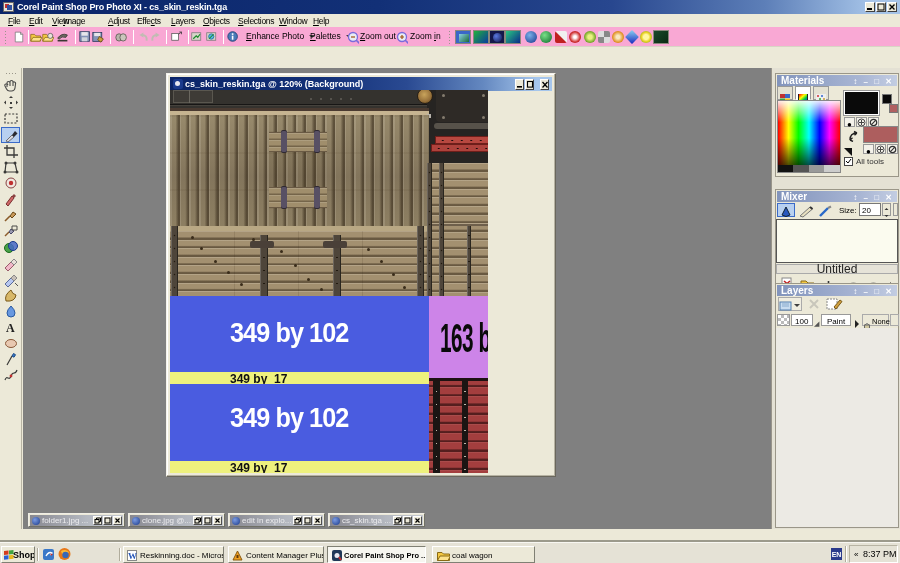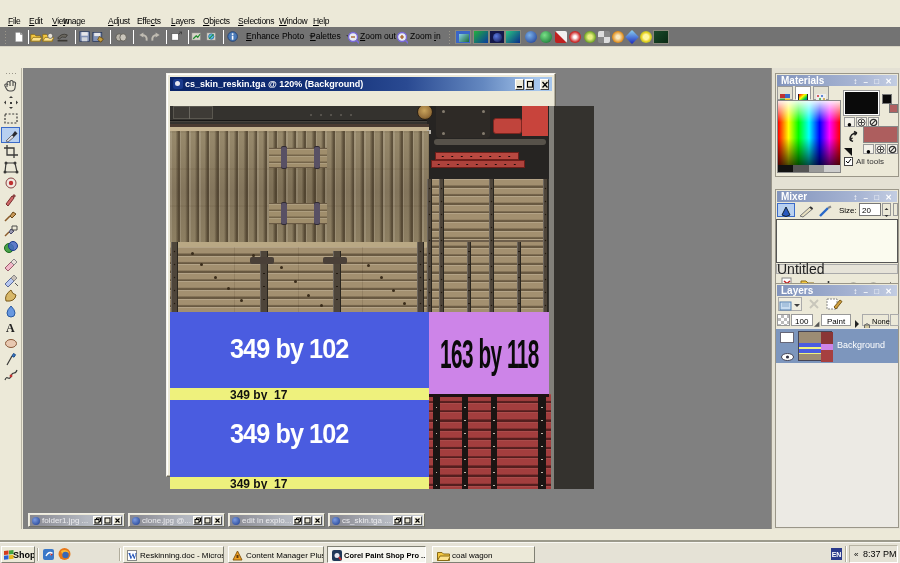--- a/index.html
+++ b/index.html
@@ -16,21 +16,21 @@
 #appicon b{position:absolute;right:1px;bottom:1px;width:5px;height:5px;background:#3050a0}
 .wbtn{position:absolute;top:2px;width:10px;height:10px;background:#ece9d8;border:1px solid #fff;border-right-color:#404040;border-bottom-color:#404040;font-size:8px;line-height:8px;text-align:center;color:#000;font-weight:bold}
 .wbtn svg{position:absolute;left:0;top:0}
 
 
 #menubar{position:absolute;left:0;top:14px;width:900px;height:13px;background:#ece9d8;font-size:8.5px;letter-spacing:-0.3px;color:#000}
 #menubar span{position:absolute;top:2px}
 #menubar u{text-decoration:underline}
 
 
-#tb1{position:absolute;left:0;top:27px;width:900px;height:20px;background:#737373;border-bottom:1px solid #d8d4c4}
+#tb1{position:absolute;left:0;top:27px;width:900px;height:20px;background:#f9a8d4;border-bottom:1px solid #d8d4c4}
 #tb2{position:absolute;left:0;top:47px;width:900px;height:21px;background:#ece9d8;border-bottom:1px solid #c6c2b4}
 .grip{position:absolute;width:3px;background-image:radial-gradient(circle,#9a968a 35%,transparent 40%);background-size:3px 3px}
 .tbtn{position:absolute;top:1px;height:17px;font-size:8.5px;color:#000;line-height:17px;white-space:nowrap}
 .dda{display:inline-block;width:0;height:0;border-left:3px solid transparent;border-right:3px solid transparent;border-top:3px solid #404040;margin-left:5px;vertical-align:middle}
 .eic{position:absolute;top:3px;width:16px;height:14px;border:1px solid #8a887c}
 .cic{position:absolute;top:4px;width:12px;height:12px;border-radius:50%}
 
 
 #toolpal{position:absolute;left:0;top:68px;width:22px;height:461px;background:#ece9d8;border-right:1px solid #b8b4a4}
 .tool{position:absolute;left:3px;width:16px;height:15px}
@@ -41,21 +41,21 @@
 
 
 #imgwin{position:absolute;left:166px;top:73px;width:390px;height:404px;background:#ece9d8;
  border:1px solid #f4f2ea;border-right-color:#6a675c;border-bottom-color:#6a675c;box-shadow:inset -1px -1px 0 #b6b2a2,inset 1px 1px 0 #fff}
 #imgtitle{position:absolute;left:3px;top:3px;right:3px;height:14px;
  background:linear-gradient(to right,#0a2468,#123077 40%,#2a4a92 62%,#6488c0 82%,#a6c6ec 96%);}
 #imgtitle .txt{position:absolute;left:15px;top:2px;color:#fff;font-weight:bold;font-size:9px}
 #imgicon{position:absolute;left:3px;top:2px;width:10px;height:10px;background:#1a3a8c;border-radius:2px}
 #imgicon:after{content:"";position:absolute;left:2px;top:2px;width:5px;height:5px;background:#e8e8f0;border-radius:50%}
 .iwbtn{position:absolute;top:1.5px;width:9px;height:11px;background:#ece9d8;border:1px solid #fff;border-right-color:#404040;border-bottom-color:#404040}
-#canvas{position:absolute;left:3px;top:32px;width:424px;height:383px;background:#34322e;overflow:hidden}
+#canvas{position:absolute;left:3px;top:16px;width:318px;height:383px;background:#34322e;overflow:hidden}
 
 
 .px{position:absolute}
 .vseam{background-image:repeating-linear-gradient(to bottom,rgba(70,52,30,.08) 0 2px,transparent 2px 37px),repeating-linear-gradient(to right,rgba(255,248,235,.13) 0 1.5px,transparent 1.5px 5.5px,rgba(38,26,12,.5) 8.4px 9.7px)}
 .crate{background-color:#a39070;background-image:repeating-linear-gradient(to bottom,rgba(255,250,238,.18) 0 1px,transparent 1px 5.8px,rgba(36,24,10,.46) 7.2px 8.6px),repeating-linear-gradient(to right,rgba(60,44,24,.14) 0 1.5px,transparent 1.5px 64px)}
 .dot{position:absolute;width:3px;height:3px;border-radius:50%;background:#3a2c1a}
 .hbar{background:#a08e6c;background-image:repeating-linear-gradient(to bottom,rgba(255,250,238,.14) 0 1px,transparent 1px 5px,rgba(36,24,10,.35) 6px 7px);border-top:1px solid #6a5a44;border-bottom:1px solid #6a5a44}
 .clip{width:6px;height:21px;background:#585064;border-radius:2px;box-shadow:0 1px 0 #2e2832,0 -1px 0 #2e2832}
 .strap{background:#4e453a;background-image:radial-gradient(circle 1.5px,#221a10 45%,transparent 70%);background-size:100% 13px;background-position:center 3px;background-repeat:repeat-y;box-shadow:inset 1px 0 0 rgba(255,255,255,.18),inset -1px 0 0 rgba(0,0,0,.45)}
 .redplank{background:#a33e3e;background-image:repeating-linear-gradient(to bottom,rgba(255,235,225,.08) 0 1px,transparent 1px 6.4px,rgba(20,4,4,.55) 7.6px 9.2px)}
@@ -82,20 +82,42 @@
 
 
 .mdi{position:absolute;top:513px;width:97px;height:14px;background:#ece9d8;border:1px solid #f0eee6;border-right-color:#707066;border-bottom-color:#707066}
 .mdit{position:absolute;left:1px;top:1px;right:1px;height:11px;background:linear-gradient(to right,#888890,#b4b8c0 60%,#c4c8d0);color:#ececee;font-size:8px;line-height:11px;padding-left:12px;white-space:nowrap;overflow:hidden}
 .mdib{position:absolute;top:2px;width:9px;height:9px;background:#ece9d8;border:1px solid #fff;border-right-color:#505050;border-bottom-color:#505050}
 .mdii{position:absolute;left:3px;top:3px;width:8px;height:8px;border-radius:50%;background:radial-gradient(circle at 35% 35%,#7a9ae0,#1a3a8c)}
 </style></head>
 <body>
 <div id="app">
 
+<div id="titlebar">
+  <div id="appicon">
+        <i></i>
+        <b></b>
+      </div>
+  <div class="txt">Corel Paint Shop Pro Photo XI - cs_skin_reskin.tga</div>
+  <div class="wbtn" style="left:865px">
+        <svg width="8" height="8">
+          <rect x="1" y="5" width="5" height="2" fill="#000"></rect>
+        </svg>
+      </div>
+  <div class="wbtn" style="left:876px">
+        <svg width="8" height="8">
+          <rect x="1" y="1" width="6" height="6" fill="none" stroke="#000"></rect>
+        </svg>
+      </div>
+  <div class="wbtn" style="left:887px">
+        <svg width="8" height="8">
+          <path d="M1.5 1.5 L6.5 6.5 M6.5 1.5 L1.5 6.5" stroke="#000" stroke-width="1.4"></path>
+        </svg>
+      </div>
+</div>
 
 <div id="menubar">
   <span style="left:8px"><u>F</u>ile</span>
   <span style="left:29px"><u>E</u>dit</span>
   <span style="left:52px"><u>V</u>iew</span>
   <span style="left:63px"><u>I</u>mage</span>
   <span style="left:108px"><u>A</u>djust</span>
   <span style="left:137px">Effe<u>c</u>ts</span>
   <span style="left:171px"><u>L</u>ayers</span>
   <span style="left:203px"><u>O</u>bjects</span>
@@ -571,21 +593,21 @@
             <path d="M2 11 L10 3" stroke="#2868c8" stroke-width="2.4"></path>
             <path d="M10 3 l3-1.5" stroke="#888" stroke-width="2"></path>
           </svg></div>
     <div class="abs" style="left:63px;top:16px;font-size:8px;color:#000">Size:</div>
     <div class="abs" style="left:83px;top:13px;width:22px;height:13px;background:#fff;border:1px solid #777;font-size:8px;padding:2px 0 0 2px">20</div>
     <div class="abs" style="left:106px;top:13px;width:9px;height:13px;background:#ece9d8;border:1px solid #999"><svg width="7" height="11">
             <path d="M3.5 1 l2 2 h-4 z M3.5 10 l-2 -2 h4 z" fill="#333"></path>
           </svg></div>
     <div class="abs" style="left:117px;top:13px;width:5px;height:13px;background:#ece9d8;border:1px solid #999"></div>
     <div class="abs" style="left:0px;top:29px;width:122px;height:44px;background:#fbfbef;border:1px solid #555"></div>
-    <div class="abs" style="left:0px;top:74px;width:122px;height:10px;background:#e6e3d8;border:1px solid #aaa;font-size:14px;text-align:left;color:#222;line-height:9px">Untitled</div>
+    <div class="abs" style="left:0px;top:74px;width:122px;height:10px;background:#e6e3d8;border:1px solid #aaa;font-size:12px;text-align:center;color:#222;line-height:9px">Untitled</div>
     <div class="abs" style="left:4px;top:86px"><svg width="14" height="13">
             <rect x="2" y="1" width="9" height="11" fill="#fff" stroke="#888"></rect>
             <path d="M4 9 l6-5 M4 4 l6 5" stroke="#c02020" stroke-width="1.6"></path>
           </svg></div>
     <div class="abs" style="left:24px;top:86px"><svg width="15" height="13">
             <path d="M1 4 h5 l2 2 h6 v6 h-13 z" fill="#f4c842" stroke="#8a6a14"></path>
             <path d="M1 12 l3-5 h12 l-3 5 z" fill="#fde28a" stroke="#8a6a14"></path>
           </svg></div>
     <div class="abs" style="left:47px;top:87px"><svg width="11" height="11">
             <path d="M5.5 1 v9 M1 5.5 h9" stroke="#333" stroke-width="1.6"></path>
@@ -620,31 +642,20 @@
     <div class="abs" style="left:77px;top:31px"><svg width="8" height="10">
             <path d="M2 1 l4 4 -4 4" fill="#222"></path>
           </svg></div>
     <div class="abs" style="left:86px;top:30px;width:27px;height:12px;background:#ece9d8;border:1px solid #aaa;font-size:7.5px;padding:2px 0 0 9px">None</div>
     <div class="abs" style="left:87px;top:32px"><svg width="9" height="9">
             <path d="M2 4 q2-3 4 0" fill="none" stroke="#666"></path>
             <rect x="1.5" y="4" width="5" height="4" fill="#d0c8a0" stroke="#666"></rect>
           </svg></div>
     <div class="abs" style="left:114px;top:30px;width:9px;height:12px;background:#ece9d8;border:1px solid #aaa"></div>
     <div class="abs" style="left:0;top:44px;width:122px;height:199px;background:#eceae4"></div>
-    <div class="abs" style="left:0;top:45px;width:122px;height:34px;background:#7d96bd">
-      <div class="abs" style="left:4px;top:3px;width:14px;height:11px;background:#fff;border:1px solid #667"></div>
-      <div class="abs" style="left:5px;top:18px"><svg width="13" height="8">
-              <ellipse cx="6.5" cy="4" rx="6" ry="3.5" fill="#fff" stroke="#445"></ellipse>
-              <circle cx="6.5" cy="4" r="1.6" fill="#334"></circle>
-            </svg></div>
-      <div class="abs" style="left:22px;top:2px;width:34px;height:30px;border:1px solid #445;background:linear-gradient(#9c8c74 0 40%, #4a5ce0 40% 55%, #eef17d 55% 60%, #4a5ce0 60% 75%, #eef17d 75% 80%, #9c8c74 80%)">
-         <div class="abs" style="left:22px;top:0;width:12px;height:30px;background:linear-gradient(#8a3636 0 40%, #cd84e8 40% 60%, #a64040 60%)"></div>
-      </div>
-      <div class="abs" style="left:61px;top:11px;font-size:9px;color:#fff">Background</div>
-    </div>
   </div>
 </div>
 
 
 <div id="taskbar">
   <div class="task" style="left:1px;top:3px;width:34px;font-weight:bold;font-size:10px">
     <svg class="abs" style="left:2px;top:3px" width="10" height="10">
           <rect x="0" y="1" width="4.5" height="4" fill="#d43c1e" transform="skewY(-6)"></rect>
           <rect x="5" y="1" width="4.5" height="4" fill="#3fa33c" transform="skewY(-6)"></rect>
           <rect x="0" y="5.7" width="4.5" height="4" fill="#2b5fd4" transform="skewY(-6)"></rect>

